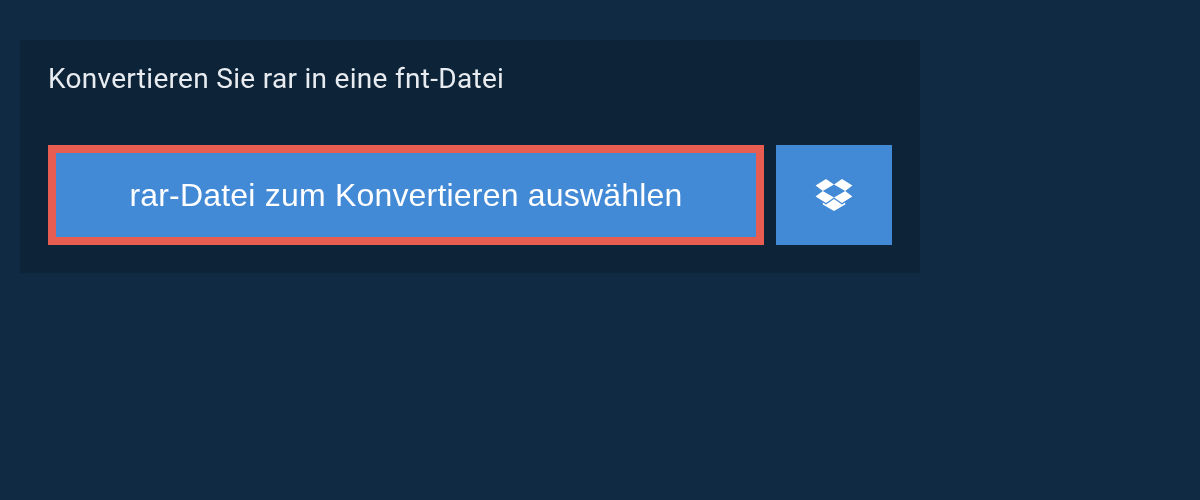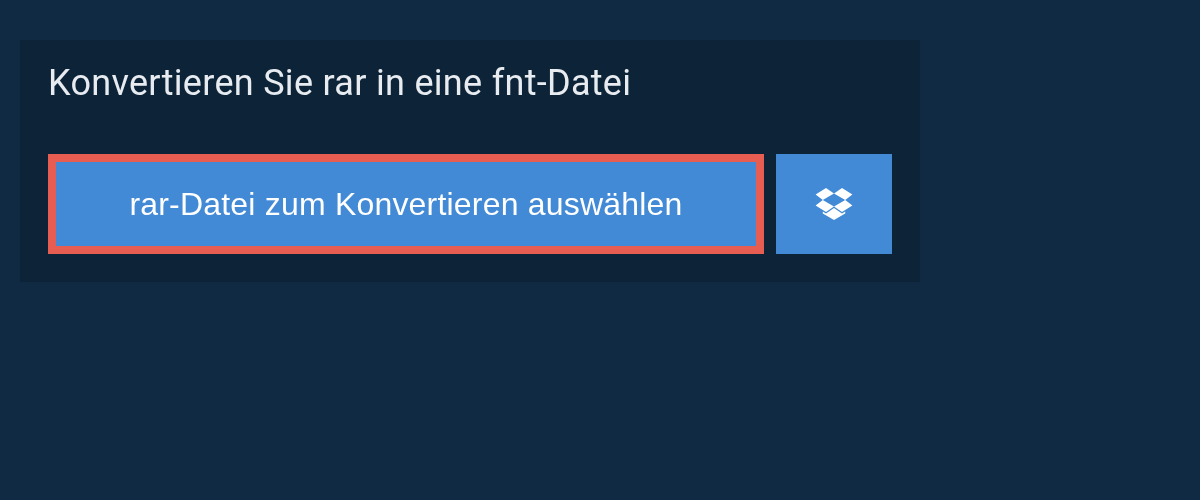--- a/index.html
+++ b/index.html
@@ -26,21 +26,21 @@
     }
     
     .title-bar {
       background-color: #0d2438;
       padding: 22px 28px;
       width: 720px;
     }
     
     .title-text {
       color: #e8ecf1;
-      font-size: 36px;
+      font-size: 28px;
       font-weight: 400;
       letter-spacing: 0.3px;
     }
     
     .button-row {
       display: flex;
       gap: 12px;
       padding: 28px;
       background-color: #0d2438;
       width: 900px;

